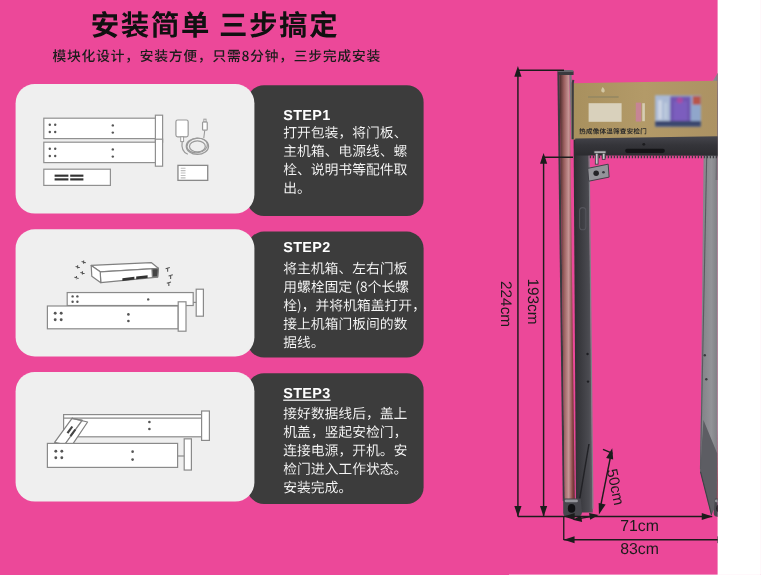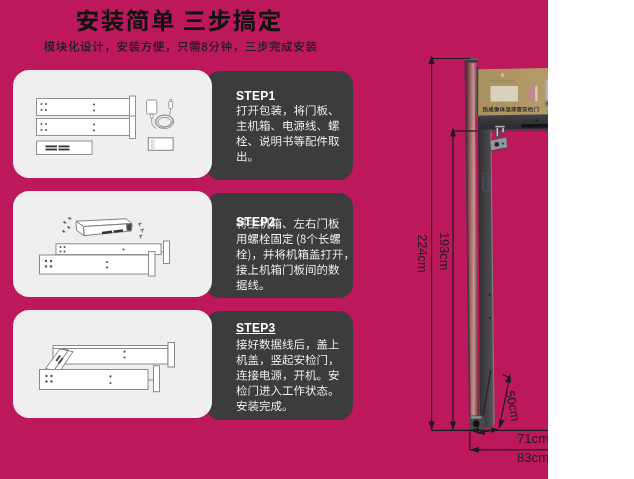--- a/index.html
+++ b/index.html
@@ -1,16 +1,16 @@
 <!DOCTYPE html>
 <html><head>
 <meta charset="utf-8">
 <style>
   html,body{margin:0;padding:0;background:#fff;}
-  #page{position:relative;width:548px;height:479px;background:#be185d;overflow:hidden;
+  #page{position:relative;width:598px;height:479px;background:#ec4899;overflow:hidden;
         font-family:"Liberation Sans", sans-serif;}
   .abs{position:absolute;}
   .dark{background:#3c3c3c;border-radius:14px;}
   .light{background:#efefef;border-radius:16px;}
   .steplbl{color:#fff;font-weight:bold;font-size:12px;letter-spacing:.3px;}
 </style>
 </head>
 <body>
 <div id="page">
 
@@ -21,21 +21,21 @@
   <div class="abs dark" style="left:206px;top:311.4px;width:147px;height:108.2px;"></div>
 
   <div class="abs light" style="left:12.5px;top:70px;width:199.5px;height:108.2px;"></div>
 
   <div class="abs light" style="left:12.5px;top:191.4px;width:199.5px;height:105.4px;"></div>
 
   <div class="abs light" style="left:12.5px;top:310.1px;width:199.5px;height:107.8px;"></div>
 
   <div class="abs steplbl" style="left:236px;top:88.5px;">STEP1</div>
 
-  <div class="abs steplbl" style="left:236px;top:199px;margin-top:16px;">STEP2</div>
+  <div class="abs steplbl" style="left:236px;top:199px;">STEP2</div>
 
   <div class="abs steplbl" style="left:236px;top:321px;text-decoration:underline;">STEP3</div>
 
   <svg class="abs" style="left:0;top:0;" width="634" height="479" viewBox="0 0 634 479">
 
     <path transform="translate(75.60 29.38)" d="M9.2 -19.5C9.5 -18.9 9.8 -18.2 10.1 -17.6H1.8V-12.3H4.7V-14.9H18.9V-12.3H21.9V-17.6H13.5C13.2 -18.4 12.6 -19.4 12.2 -20.2ZM14.8 -8.2C14.2 -6.9 13.4 -5.8 12.4 -4.8C11.1 -5.3 9.8 -5.8 8.6 -6.2C9 -6.8 9.4 -7.5 9.8 -8.2ZM4.1 -5C5.8 -4.4 7.8 -3.6 9.7 -2.9C7.5 -1.7 4.7 -1 1.5 -0.5C2 0.1 2.8 1.4 3.1 2.1C7 1.4 10.3 0.3 12.9 -1.5C15.7 -0.3 18.3 1.1 20 2.2L22.3 -0.2C20.5 -1.3 18 -2.5 15.3 -3.6C16.4 -4.9 17.4 -6.4 18.2 -8.2H22.4V-10.9H11.3C11.8 -11.9 12.3 -12.9 12.6 -13.8L9.5 -14.4C9 -13.3 8.5 -12.1 7.8 -10.9H1.4V-8.2H6.3C5.6 -7.1 4.9 -6 4.2 -5.1ZM26.2 -17.4C27.2 -16.7 28.5 -15.6 29.1 -14.9L30.8 -16.7C30.2 -17.4 28.8 -18.4 27.8 -19.1ZM35 -8.7 35.4 -7.7H26.1V-5.5H33.2C31.2 -4.3 28.4 -3.4 25.7 -2.9C26.2 -2.4 26.9 -1.5 27.2 -0.9C28.4 -1.1 29.7 -1.5 30.8 -1.9V-1.5C30.8 -0.5 30 -0 29.4 0.1C29.8 0.6 30.1 1.7 30.3 2.3C30.8 1.9 31.8 1.7 38.5 0.3C38.5 -0.2 38.6 -1.3 38.7 -1.9L33.6 -0.9V-3.2C34.8 -3.8 35.9 -4.6 36.8 -5.4C38.6 -1.4 41.6 1 46.5 2C46.9 1.3 47.6 0.2 48.1 -0.3C46.1 -0.6 44.4 -1.2 43 -2C44.2 -2.6 45.6 -3.4 46.8 -4.1L45 -5.5H47.7V-7.7H38.6C38.4 -8.3 38.1 -9 37.7 -9.5ZM41.2 -3.3C40.5 -4 39.9 -4.7 39.4 -5.5H44.5C43.6 -4.8 42.3 -4 41.2 -3.3ZM39.5 -20.1V-17.4H34.4V-14.9H39.5V-12.1H35V-9.7H47V-12.1H42.3V-14.9H47.5V-17.4H42.3V-20.1ZM25.7 -12 26.6 -9.7C27.9 -10.2 29.5 -10.9 30.9 -11.5V-8.7H33.6V-20.1H30.9V-14.1C29 -13.2 27.1 -12.5 25.7 -12ZM52.2 -10.6V2.1H55V-10.6ZM53.4 -12.5C54.4 -11.6 55.5 -10.4 55.9 -9.5L58.1 -11.1C57.6 -11.9 56.5 -13.1 55.5 -13.9ZM57.6 -9.2V-0.6H66.5V-9.2ZM54.6 -20.3C53.8 -18.2 52.4 -16 50.8 -14.7C51.5 -14.4 52.6 -13.6 53.1 -13.2C53.9 -13.9 54.7 -14.9 55.4 -16H56.2C56.8 -15.1 57.3 -13.9 57.5 -13.2L60 -14.2C59.8 -14.7 59.5 -15.4 59.1 -16H61.9V-18.3H56.7L57.2 -19.6ZM64.2 -20.2C63.7 -18.2 62.6 -16.3 61.3 -15C61.9 -14.7 63 -13.9 63.6 -13.5C64.2 -14.2 64.8 -15 65.3 -16H66.5C67.1 -15 67.8 -13.9 68 -13.2L70.5 -14.3C70.3 -14.8 69.9 -15.4 69.5 -16H72.6V-18.3H66.4C66.6 -18.7 66.8 -19.2 66.9 -19.6ZM64 -4V-2.7H60V-4ZM60 -7.1H64V-5.9H60ZM58.5 -13.1V-10.5H69V-0.9C69 -0.6 68.9 -0.5 68.5 -0.5C68.2 -0.5 66.9 -0.5 65.8 -0.5C66.2 0.1 66.5 1.2 66.7 1.9C68.4 1.9 69.7 1.9 70.6 1.5C71.5 1.1 71.8 0.5 71.8 -0.9V-13.1ZM81.2 -10H85.5V-8.4H81.2ZM88.4 -10H92.9V-8.4H88.4ZM81.2 -13.8H85.5V-12.2H81.2ZM88.4 -13.8H92.9V-12.2H88.4ZM91.3 -20C90.8 -18.8 90 -17.3 89.3 -16.1H84.2L85.2 -16.6C84.7 -17.6 83.6 -19 82.7 -20.1L80.3 -18.9C81 -18.1 81.7 -17 82.2 -16.1H78.4V-6H85.5V-4.5H76.3V-1.8H85.5V2.1H88.4V-1.8H97.8V-4.5H88.4V-6H95.9V-16.1H92.5C93.1 -17 93.8 -18 94.5 -19ZM109.8 -17.9V-15H127.8V-17.9ZM111.4 -10.2V-7.3H125.9V-10.2ZM108.4 -2.2V0.7H129.1V-2.2ZM138.3 -9.9C137.2 -8.2 135.3 -6.5 133.5 -5.4C134.2 -5 135.2 -3.9 135.7 -3.3C137.5 -4.7 139.7 -6.8 141 -9ZM136.4 -18.6V-13.3H133.2V-10.6H142.5V-3.6H144.3C141.3 -2.1 137.5 -1.2 133 -0.6C133.6 0.1 134.2 1.3 134.5 2.1C143.5 0.8 149.7 -1.9 153.2 -8.5L150.5 -9.8C149.3 -7.5 147.6 -5.7 145.6 -4.4V-10.6H154.4V-13.3H145.9V-15.6H152.8V-18.2H145.9V-20.1H142.9V-13.3H139.3V-18.6ZM169.1 -12.7H175.4V-11.3H169.1ZM166.7 -14.6V-9.4H178.1V-14.6ZM170.9 -3.5H173.3V-2.1H170.9ZM168.9 -5.4V-0.2H175.4V-5.4ZM160.4 -20.1V-15.6H157.8V-13H160.4V-8.8C159.3 -8.5 158.3 -8.3 157.5 -8.1L158.1 -5.4L160.4 -6V-1.2C160.4 -0.9 160.3 -0.8 160 -0.8C159.7 -0.8 158.9 -0.8 158 -0.8C158.4 -0 158.7 1.1 158.8 1.8C160.3 1.8 161.3 1.8 162.1 1.3C162.8 0.9 163 0.1 163 -1.2V-6.8L164.9 -7.4L164.6 -9.9L163 -9.5V-13H165V-15.6H163V-20.1ZM170.1 -19.5C170.4 -19 170.6 -18.4 170.8 -17.8H165.3V-15.4H179.8V-17.8H173.9C173.6 -18.6 173.2 -19.5 172.8 -20.2ZM165.3 -8.6V2.1H167.8V-6.3H176.5V-0.3C176.5 -0.1 176.4 -0 176.3 -0C176 -0 175.4 -0 174.9 -0.1C175.1 0.5 175.4 1.5 175.5 2.1C176.7 2.1 177.6 2.1 178.3 1.8C178.9 1.4 179.1 0.8 179.1 -0.3V-8.6ZM186.9 -9C186.4 -4.9 185.3 -1.6 182.7 0.3C183.3 0.7 184.5 1.7 185 2.2C186.4 1 187.4 -0.5 188.2 -2.4C190.4 1 193.6 1.8 198.1 1.8H204C204.1 0.9 204.6 -0.5 205 -1.1C203.4 -1.1 199.5 -1.1 198.2 -1.1C197.2 -1.1 196.3 -1.1 195.4 -1.2V-4.6H201.9V-7.3H195.4V-10.1H200.5V-12.8H187.4V-10.1H192.4V-2.1C191.1 -2.8 190 -3.9 189.3 -5.8C189.5 -6.8 189.6 -7.7 189.8 -8.7ZM191.8 -19.6C192.1 -19 192.4 -18.3 192.6 -17.6H183.8V-11.7H186.6V-14.9H201.2V-11.7H204.1V-17.6H195.8C195.6 -18.5 195.1 -19.6 194.6 -20.4Z" fill="#111"></path>
 
     <path transform="translate(43.70 50.82)" d="M5.6 -4.7H9.3V-4H5.6ZM5.6 -6.2H9.3V-5.5H5.6ZM8.4 -9.7V-8.8H6.8V-9.7H5.8V-8.8H4.2V-7.9H5.8V-7.1H6.8V-7.9H8.4V-7.1H9.4V-7.9H10.9V-8.8H9.4V-9.7ZM4.6 -6.9V-3.3H6.9C6.9 -3 6.8 -2.7 6.8 -2.4H4V-1.5H6.4C6 -0.8 5.2 -0.2 3.6 0.1C3.8 0.3 4.1 0.7 4.2 1C6.1 0.5 7.1 -0.3 7.5 -1.4C8.1 -0.2 9.1 0.6 10.5 1C10.6 0.7 10.9 0.3 11.2 0.1C10 -0.2 9.1 -0.7 8.5 -1.5H10.9V-2.4H7.8C7.9 -2.7 7.9 -3 8 -3.3H10.3V-6.9ZM1.9 -9.7V-7.5H0.5V-6.5H1.9V-6.4C1.6 -4.9 1 -3.3 0.3 -2.3C0.5 -2.1 0.7 -1.6 0.9 -1.3C1.2 -1.9 1.6 -2.7 1.9 -3.6V1H2.9V-4.7C3.2 -4.1 3.5 -3.5 3.6 -3.1L4.3 -3.9C4.1 -4.2 3.2 -5.7 2.9 -6.1V-6.5H4V-7.5H2.9V-9.7ZM21.3 -4.5H19.7C19.7 -4.8 19.7 -5.2 19.7 -5.6V-6.8H21.3ZM18.7 -9.6V-7.8H16.7V-6.8H18.7V-5.6C18.7 -5.2 18.6 -4.8 18.6 -4.5H16.4V-3.4H18.4C18.1 -2 17.3 -0.8 15.3 0.2C15.6 0.3 15.9 0.7 16.1 1C18.2 -0 19.1 -1.4 19.4 -2.9C20 -1.1 21 0.2 22.5 1C22.7 0.7 23 0.3 23.3 0C21.8 -0.6 20.8 -1.8 20.3 -3.4H23.1V-4.5H22.3V-7.8H19.7V-9.6ZM12.5 -2 12.9 -0.9C13.9 -1.4 15.2 -2 16.4 -2.5L16.2 -3.5L15 -3V-6H16.2V-7H15V-9.6H14V-7H12.7V-6H14V-2.6C13.4 -2.4 12.9 -2.2 12.5 -2ZM34.1 -8.1C33.3 -7 32.3 -5.9 31.3 -5V-9.5H30.1V-4.1C29.3 -3.6 28.6 -3.1 27.8 -2.7C28.1 -2.5 28.4 -2.2 28.6 -1.9C29.1 -2.2 29.6 -2.4 30.1 -2.8V-1.1C30.1 0.3 30.5 0.8 31.7 0.8C32 0.8 33.3 0.8 33.6 0.8C34.9 0.8 35.2 -0 35.3 -2.2C35 -2.3 34.6 -2.5 34.3 -2.7C34.2 -0.8 34.1 -0.3 33.5 -0.3C33.2 -0.3 32.1 -0.3 31.9 -0.3C31.4 -0.3 31.3 -0.4 31.3 -1.1V-3.6C32.7 -4.6 34.1 -5.9 35.1 -7.4ZM27.7 -9.7C27 -8 25.9 -6.3 24.7 -5.3C24.9 -5 25.2 -4.4 25.4 -4.2C25.7 -4.5 26.1 -5 26.5 -5.5V1H27.6V-7.1C28.1 -7.8 28.5 -8.6 28.8 -9.4ZM37.6 -8.9C38.3 -8.3 39.1 -7.5 39.4 -7L40.2 -7.8C39.8 -8.3 39 -9 38.4 -9.5ZM36.8 -6.1V-5.1H38.3V-1.2C38.3 -0.7 38 -0.3 37.8 -0.1C37.9 0.1 38.2 0.5 38.3 0.8C38.5 0.5 38.9 0.2 40.9 -1.4C40.8 -1.6 40.6 -2 40.5 -2.3L39.4 -1.4V-6.1ZM41.9 -9.3V-8.1C41.9 -7.2 41.7 -6.3 40.2 -5.7C40.4 -5.5 40.8 -5.1 40.9 -4.9C42.6 -5.6 42.9 -6.9 42.9 -8V-8.3H44.7V-6.7C44.7 -5.7 44.9 -5.3 45.9 -5.3C46 -5.3 46.5 -5.3 46.7 -5.3C46.9 -5.3 47.2 -5.3 47.3 -5.4C47.3 -5.7 47.3 -6 47.3 -6.3C47.1 -6.3 46.8 -6.3 46.7 -6.3C46.5 -6.3 46.1 -6.3 46 -6.3C45.8 -6.3 45.8 -6.4 45.8 -6.7V-9.3ZM45.4 -3.6C45 -2.9 44.5 -2.2 43.8 -1.6C43.1 -2.2 42.6 -2.9 42.2 -3.6ZM40.8 -4.7V-3.6H41.5L41.2 -3.5C41.6 -2.6 42.2 -1.7 42.9 -1C42.1 -0.5 41.2 -0.2 40.1 0C40.3 0.3 40.6 0.7 40.6 1C41.8 0.7 42.9 0.3 43.8 -0.3C44.6 0.3 45.7 0.7 46.8 1C47 0.7 47.3 0.3 47.5 0C46.4 -0.2 45.5 -0.6 44.7 -1C45.6 -1.9 46.4 -3 46.8 -4.4L46.1 -4.7L45.9 -4.7ZM50 -8.8C50.6 -8.3 51.4 -7.5 51.8 -7L52.5 -7.8C52.1 -8.3 51.3 -9 50.6 -9.5ZM49 -6.1V-5H50.7V-1.2C50.7 -0.7 50.4 -0.3 50.1 -0.2C50.3 0 50.6 0.5 50.7 0.8C50.9 0.6 51.3 0.3 53.5 -1.3C53.4 -1.5 53.2 -2 53.1 -2.3L51.8 -1.4V-6.1ZM55.6 -9.7V-6H52.7V-4.9H55.6V1H56.7V-4.9H59.6V-6H56.7V-9.7ZM62.6 1.4C63.9 1 64.7 -0 64.7 -1.3C64.7 -2.2 64.3 -2.7 63.6 -2.7C63.1 -2.7 62.6 -2.4 62.6 -1.8C62.6 -1.2 63.1 -0.9 63.6 -0.9L63.8 -0.9C63.7 -0.2 63.2 0.3 62.3 0.6ZM77.4 -9.5C77.5 -9.2 77.7 -8.8 77.8 -8.4H73.7V-6H74.8V-7.4H82.1V-6H83.2V-8.4H79.1C79 -8.8 78.7 -9.3 78.5 -9.7ZM80.1 -4.2C79.8 -3.4 79.3 -2.7 78.7 -2.2C78 -2.5 77.3 -2.7 76.5 -3C76.8 -3.3 77.1 -3.8 77.3 -4.2ZM76 -4.2C75.6 -3.6 75.2 -3 74.8 -2.5L74.8 -2.5C75.7 -2.2 76.8 -1.8 77.7 -1.4C76.6 -0.7 75.2 -0.3 73.6 -0.1C73.8 0.2 74.1 0.7 74.2 0.9C76.1 0.6 77.7 -0 78.9 -0.9C80.3 -0.3 81.6 0.4 82.5 0.9L83.4 0C82.5 -0.5 81.2 -1.1 79.8 -1.7C80.5 -2.4 81 -3.2 81.4 -4.2H83.5V-5.2H77.9C78.2 -5.8 78.4 -6.3 78.7 -6.8L77.5 -7C77.2 -6.5 76.9 -5.8 76.6 -5.2H73.5V-4.2ZM85.5 -8.5C86 -8.2 86.6 -7.6 86.9 -7.3L87.6 -7.9C87.3 -8.3 86.7 -8.8 86.2 -9.1ZM89.8 -4.3C89.9 -4.1 90 -3.9 90.1 -3.6H85.4V-2.7H89.2C88.1 -2.1 86.6 -1.5 85.2 -1.3C85.4 -1.1 85.7 -0.7 85.8 -0.5C86.5 -0.6 87.1 -0.8 87.7 -1.1V-0.6C87.7 -0.1 87.4 0.1 87.1 0.2C87.2 0.4 87.4 0.8 87.5 1C87.7 0.9 88.2 0.8 91.4 0.1C91.4 -0.1 91.4 -0.6 91.5 -0.8L88.8 -0.3V-1.6C89.5 -1.9 90 -2.3 90.5 -2.7C91.4 -0.8 93 0.4 95.3 0.9C95.5 0.6 95.7 0.2 95.9 0C94.9 -0.2 94 -0.5 93.3 -1C93.9 -1.3 94.7 -1.7 95.2 -2.1L94.5 -2.7C94 -2.3 93.2 -1.9 92.6 -1.5C92.2 -1.9 91.8 -2.3 91.6 -2.7H95.8V-3.6H91.3C91.2 -3.9 91 -4.3 90.8 -4.6ZM91.9 -9.7V-8.2H89.3V-7.3H91.9V-5.7H89.6V-4.7H95.4V-5.7H93V-7.3H95.7V-8.2H93V-9.7ZM85.2 -5.7 85.6 -4.8 87.8 -5.8V-4.2H88.9V-9.7H87.8V-6.8C86.9 -6.4 85.9 -5.9 85.2 -5.7ZM101.9 -9.4C102.2 -8.9 102.5 -8.2 102.6 -7.8H97.7V-6.7H100.7C100.6 -4.2 100.3 -1.4 97.4 0.1C97.7 0.3 98.1 0.7 98.2 1C100.4 -0.2 101.2 -2 101.6 -4H105.5C105.3 -1.7 105.1 -0.6 104.8 -0.3C104.7 -0.2 104.5 -0.2 104.3 -0.2C103.9 -0.2 103.1 -0.2 102.3 -0.2C102.5 0 102.7 0.5 102.7 0.8C103.5 0.9 104.2 0.9 104.7 0.8C105.1 0.8 105.5 0.7 105.8 0.4C106.2 -0.1 106.5 -1.4 106.7 -4.6C106.7 -4.7 106.7 -5.1 106.7 -5.1H101.8C101.8 -5.6 101.9 -6.2 101.9 -6.7H107.8V-7.8H103L103.8 -8.1C103.6 -8.6 103.3 -9.3 103 -9.8ZM113.1 -7.3V-2.8H115.8C115.7 -2.3 115.5 -1.8 115.1 -1.3C114.5 -1.7 114.1 -2.1 113.7 -2.5L112.8 -2.2C113.2 -1.6 113.7 -1.1 114.3 -0.7C113.8 -0.4 113.1 -0.1 112.2 0.1C112.4 0.3 112.7 0.7 112.9 1C113.9 0.7 114.7 0.3 115.3 -0.1C116.5 0.4 118 0.7 119.7 0.9C119.8 0.6 120.1 0.1 120.3 -0.1C118.7 -0.2 117.2 -0.5 116.1 -0.9C116.5 -1.5 116.8 -2.1 116.9 -2.8H119.6V-7.3H117V-8.1H120V-9.1H112.9V-8.1H115.9V-7.3ZM114.2 -4.6H115.9V-4.1L115.9 -3.6H114.2ZM117 -4.6H118.6V-3.6H117L117 -4.1ZM114.2 -6.5H115.9V-5.4H114.2ZM117 -6.5H118.6V-5.4H117ZM111.9 -9.7C111.4 -8 110.4 -6.3 109.4 -5.2C109.6 -4.9 109.9 -4.3 110 -4.1C110.3 -4.4 110.6 -4.7 110.8 -5.1V1H111.9V-6.8C112.3 -7.6 112.7 -8.5 113 -9.4ZM123.2 1.4C124.5 1 125.3 -0 125.3 -1.3C125.3 -2.2 124.9 -2.7 124.2 -2.7C123.7 -2.7 123.2 -2.4 123.2 -1.8C123.2 -1.2 123.7 -0.9 124.2 -0.9L124.4 -0.9C124.3 -0.2 123.8 0.3 122.9 0.6ZM140 -2C141.2 -1.1 142.6 0.1 143.2 1L144.2 0.3C143.5 -0.5 142.1 -1.7 141 -2.6ZM137.1 -2.5C136.4 -1.6 135.1 -0.4 133.9 0.2C134.1 0.4 134.5 0.8 134.8 1C136 0.2 137.4 -1 138.3 -2.1ZM136.2 -7.8H141.9V-4.5H136.2ZM135.1 -8.9V-3.5H143.1V-8.9ZM147.7 -6.6V-5.9H150.1V-6.6ZM147.5 -5.4V-4.7H150.1V-5.4ZM152.2 -5.4V-4.7H154.9V-5.4ZM152.2 -6.6V-5.9H154.7V-6.6ZM146.2 -7.9V-5.6H147.2V-7.1H150.6V-4.5H151.7V-7.1H155.1V-5.6H156.2V-7.9H151.7V-8.4H155.4V-9.3H146.9V-8.4H150.6V-7.9ZM147 -2.6V0.9H148V-1.7H149.5V0.9H150.5V-1.7H152V0.9H153V-1.7H154.6V-0.1C154.6 0 154.6 0.1 154.4 0.1C154.3 0.1 153.9 0.1 153.5 0.1C153.6 0.3 153.8 0.7 153.8 1C154.5 1 154.9 1 155.2 0.8C155.6 0.7 155.6 0.4 155.6 -0.1V-2.6H151.4L151.7 -3.3H156.3V-4.2H146.1V-3.3H150.5L150.4 -2.6ZM160.8 0.2C162.5 0.2 163.6 -0.8 163.6 -2.1C163.6 -3.2 162.9 -3.9 162.2 -4.3V-4.4C162.7 -4.8 163.3 -5.5 163.3 -6.4C163.3 -7.7 162.4 -8.6 160.9 -8.6C159.5 -8.6 158.5 -7.7 158.5 -6.4C158.5 -5.5 159 -4.9 159.6 -4.4V-4.4C158.8 -4 158.1 -3.2 158.1 -2.1C158.1 -0.8 159.3 0.2 160.8 0.2ZM161.4 -4.7C160.5 -5.1 159.7 -5.5 159.7 -6.4C159.7 -7.2 160.2 -7.6 160.9 -7.6C161.7 -7.6 162.2 -7.1 162.2 -6.3C162.2 -5.7 161.9 -5.2 161.4 -4.7ZM160.9 -0.8C160 -0.8 159.3 -1.4 159.3 -2.2C159.3 -3 159.7 -3.6 160.3 -4C161.4 -3.5 162.3 -3.1 162.3 -2.1C162.3 -1.3 161.7 -0.8 160.9 -0.8ZM172.6 -9.5 171.5 -9.1C172.2 -7.9 173.1 -6.5 174 -5.4H167.2C168.2 -6.5 169 -7.8 169.5 -9.2L168.4 -9.5C167.7 -7.8 166.5 -6.2 165.2 -5.2C165.4 -5 165.9 -4.6 166.1 -4.3C166.4 -4.6 166.7 -4.8 166.9 -5.1V-4.3H169C168.7 -2.5 168.1 -0.8 165.4 0.1C165.7 0.3 166 0.7 166.1 1C169.1 -0.1 169.8 -2.1 170.1 -4.3H173C172.8 -1.7 172.7 -0.6 172.4 -0.3C172.3 -0.2 172.2 -0.2 171.9 -0.2C171.7 -0.2 171 -0.2 170.3 -0.3C170.5 0 170.6 0.5 170.7 0.8C171.4 0.9 172.1 0.9 172.5 0.8C172.9 0.8 173.2 0.7 173.4 0.4C173.8 -0.1 174 -1.4 174.1 -4.9L174.1 -5.3C174.4 -5 174.7 -4.7 175 -4.4C175.2 -4.7 175.6 -5.1 175.8 -5.3C174.6 -6.3 173.3 -8 172.6 -9.5ZM184.3 -6.3V-3.8H183V-6.3ZM185.3 -6.3H186.7V-3.8H185.3ZM184.3 -9.7V-7.3H182V-2H183V-2.7H184.3V1H185.3V-2.7H186.7V-2.1H187.7V-7.3H185.3V-9.7ZM178.9 -9.7C178.5 -8.6 177.9 -7.6 177.2 -7C177.4 -6.7 177.6 -6.2 177.7 -5.9C177.9 -6 178 -6.2 178.2 -6.4C178.4 -6.7 178.7 -7.1 178.9 -7.5H181.6V-8.5H179.4C179.6 -8.8 179.7 -9.1 179.8 -9.4ZM177.5 -4V-3.1H179.1V-1C179.1 -0.4 178.7 -0 178.5 0.1C178.6 0.3 178.9 0.7 179 0.9C179.2 0.7 179.6 0.5 181.8 -0.6C181.7 -0.9 181.7 -1.3 181.6 -1.6L180.1 -0.9V-3.1H181.7V-4H180.1V-5.4H181.4V-6.4H178.2V-5.4H179.1V-4ZM191 1.4C192.3 1 193.1 -0 193.1 -1.3C193.1 -2.2 192.7 -2.7 192 -2.7C191.4 -2.7 191 -2.4 191 -1.8C191 -1.2 191.4 -0.9 192 -0.9L192.1 -0.9C192.1 -0.2 191.6 0.3 190.7 0.6ZM202.5 -8.6V-7.5H211.2V-8.6ZM203.3 -4.9V-3.8H210.3V-4.9ZM201.8 -0.9V0.2H211.8V-0.9ZM216.4 -4.8C215.9 -3.9 215 -3 214.1 -2.5C214.4 -2.3 214.8 -1.9 214.9 -1.7C215.8 -2.3 216.8 -3.4 217.5 -4.5ZM215.5 -8.9V-6.3H213.9V-5.2H218.5V-1.7H219.3C217.9 -0.9 216 -0.4 213.8 -0.1C214 0.2 214.2 0.6 214.3 0.9C218.7 0.3 221.7 -1.2 223.3 -4.2L222.2 -4.7C221.6 -3.5 220.8 -2.6 219.6 -1.9V-5.2H224V-6.3H219.7V-7.6H223.1V-8.6H219.7V-9.7H218.6V-6.3H216.6V-8.9ZM228 -6.3V-5.3H234.1V-6.3ZM226 -4.2V-3.2H228.9C228.8 -1.3 228.4 -0.4 225.8 0.1C226 0.3 226.3 0.7 226.4 1C229.3 0.4 229.9 -0.9 230.1 -3.2H231.9V-0.6C231.9 0.5 232.2 0.8 233.4 0.8C233.6 0.8 234.7 0.8 235 0.8C236 0.8 236.3 0.4 236.4 -1.3C236.1 -1.3 235.6 -1.5 235.4 -1.7C235.4 -0.4 235.3 -0.2 234.9 -0.2C234.6 -0.2 233.7 -0.2 233.5 -0.2C233.1 -0.2 233 -0.3 233 -0.6V-3.2H236.2V-4.2ZM230.1 -9.5C230.3 -9.2 230.4 -8.8 230.6 -8.5H226.2V-5.8H227.3V-7.4H234.8V-5.8H235.9V-8.5H231.9C231.7 -8.9 231.4 -9.4 231.2 -9.8ZM243.6 -9.7C243.6 -9.1 243.6 -8.5 243.6 -7.9H238.8V-4.6C238.8 -3.1 238.7 -1.1 237.8 0.3C238.1 0.5 238.5 0.9 238.7 1.1C239.8 -0.4 240 -2.7 240 -4.4H241.8C241.8 -2.6 241.7 -2 241.6 -1.8C241.5 -1.7 241.4 -1.7 241.2 -1.7C241 -1.7 240.6 -1.7 240.1 -1.7C240.3 -1.5 240.4 -1 240.4 -0.7C241 -0.7 241.5 -0.7 241.8 -0.7C242.1 -0.8 242.3 -0.9 242.5 -1.1C242.8 -1.4 242.8 -2.4 242.9 -5C242.9 -5.1 242.9 -5.4 242.9 -5.4H240V-6.8H243.7C243.8 -5 244.1 -3.3 244.5 -2C243.8 -1.2 242.9 -0.5 242 0C242.2 0.2 242.6 0.7 242.8 0.9C243.6 0.4 244.3 -0.2 245 -0.9C245.5 0.2 246.2 0.9 247 0.9C248 0.9 248.4 0.3 248.5 -1.7C248.2 -1.8 247.9 -2.1 247.6 -2.3C247.5 -0.8 247.4 -0.2 247.1 -0.2C246.6 -0.2 246.1 -0.8 245.8 -1.8C246.6 -2.9 247.3 -4.3 247.8 -5.8L246.7 -6C246.4 -4.9 245.9 -4 245.4 -3.1C245.1 -4.2 244.9 -5.4 244.8 -6.8H248.4V-7.9H247.2L247.8 -8.5C247.4 -8.8 246.5 -9.4 245.8 -9.7L245.1 -9.1C245.8 -8.7 246.5 -8.2 247 -7.9H244.7C244.7 -8.5 244.7 -9.1 244.7 -9.7ZM254.2 -9.5C254.4 -9.2 254.6 -8.8 254.7 -8.4H250.6V-6H251.7V-7.4H258.9V-6H260.1V-8.4H256C255.8 -8.8 255.6 -9.3 255.3 -9.7ZM257 -4.2C256.6 -3.4 256.2 -2.7 255.6 -2.2C254.9 -2.5 254.1 -2.7 253.4 -3C253.6 -3.3 253.9 -3.8 254.2 -4.2ZM252.9 -4.2C252.5 -3.6 252.1 -3 251.7 -2.5L251.7 -2.5C252.6 -2.2 253.6 -1.8 254.6 -1.4C253.5 -0.7 252.1 -0.3 250.4 -0.1C250.6 0.2 251 0.7 251.1 0.9C253 0.6 254.5 -0 255.8 -0.9C257.2 -0.3 258.5 0.4 259.3 0.9L260.2 0C259.4 -0.5 258.1 -1.1 256.7 -1.7C257.3 -2.4 257.8 -3.2 258.2 -4.2H260.4V-5.2H254.8C255 -5.8 255.3 -6.3 255.5 -6.8L254.3 -7C254.1 -6.5 253.8 -5.8 253.5 -5.2H250.3V-4.2ZM262.4 -8.5C262.9 -8.2 263.5 -7.6 263.8 -7.3L264.5 -7.9C264.2 -8.3 263.5 -8.8 263 -9.1ZM266.6 -4.3C266.7 -4.1 266.9 -3.9 267 -3.6H262.3V-2.7H266C265 -2.1 263.5 -1.5 262.1 -1.3C262.3 -1.1 262.5 -0.7 262.7 -0.5C263.3 -0.6 264 -0.8 264.6 -1.1V-0.6C264.6 -0.1 264.2 0.1 264 0.2C264.1 0.4 264.3 0.8 264.3 1C264.6 0.9 265 0.8 268.3 0.1C268.3 -0.1 268.3 -0.6 268.3 -0.8L265.7 -0.3V-1.6C266.3 -1.9 266.9 -2.3 267.4 -2.7C268.3 -0.8 269.9 0.4 272.2 0.9C272.3 0.6 272.6 0.2 272.8 0C271.8 -0.2 270.9 -0.5 270.1 -1C270.8 -1.3 271.5 -1.7 272.1 -2.1L271.3 -2.7C270.8 -2.3 270.1 -1.9 269.4 -1.5C269 -1.9 268.7 -2.3 268.4 -2.7H272.6V-3.6H268.2C268.1 -3.9 267.9 -4.3 267.7 -4.6ZM268.8 -9.7V-8.2H266.2V-7.3H268.8V-5.7H266.5V-4.7H272.3V-5.7H269.9V-7.3H272.5V-8.2H269.9V-9.7ZM262.1 -5.7 262.4 -4.8 264.7 -5.8V-4.2H265.7V-9.7H264.7V-6.8C263.7 -6.4 262.8 -5.9 262.1 -5.7Z" fill="#1d1d1d"></path>
 
     <path transform="translate(236 114.60)" d="M2.3 -9.7V-7.3H0.6V-6.5H2.3V-4.1C1.6 -3.9 1 -3.7 0.4 -3.6L0.7 -2.7L2.3 -3.2V-0.2C2.3 -0.1 2.2 -0 2.1 -0C1.9 0 1.4 0 0.9 -0C1 0.2 1.1 0.6 1.1 0.8C1.9 0.8 2.4 0.8 2.7 0.6C3 0.5 3.1 0.3 3.1 -0.2V-3.4L4.9 -3.9L4.7 -4.8L3.1 -4.3V-6.5H4.7V-7.3H3.1V-9.7ZM4.8 -8.7V-7.8H8.1V-0.4C8.1 -0.1 8 -0.1 7.8 -0.1C7.5 -0 6.7 -0 5.8 -0.1C6 0.2 6.1 0.6 6.2 0.9C7.3 0.9 8 0.8 8.4 0.7C8.9 0.5 9 0.2 9 -0.3V-7.8H11.1V-8.7ZM19 -8.1V-4.8H15.7V-5.3V-8.1ZM12.1 -4.8V-4H14.8C14.7 -2.4 14.1 -0.9 12.1 0.3C12.4 0.5 12.7 0.8 12.8 1C14.9 -0.4 15.5 -2.2 15.7 -4H19V0.9H19.8V-4H22.4V-4.8H19.8V-8.1H22.1V-8.9H12.5V-8.1H14.9V-5.3L14.9 -4.8ZM26.5 -9.7C25.8 -8.1 24.7 -6.7 23.4 -5.7C23.6 -5.6 24 -5.3 24.1 -5.1C24.8 -5.7 25.5 -6.4 26.1 -7.3H32.2C32.1 -4.1 31.9 -2.9 31.7 -2.6C31.6 -2.5 31.5 -2.5 31.3 -2.5C31.1 -2.5 30.7 -2.5 30.2 -2.5C30.3 -2.3 30.4 -2 30.4 -1.7C30.9 -1.7 31.4 -1.7 31.7 -1.7C32.1 -1.7 32.3 -1.8 32.5 -2.1C32.8 -2.5 32.9 -3.9 33 -7.7C33.1 -7.8 33.1 -8.1 33.1 -8.1H26.6C26.9 -8.5 27.1 -9 27.3 -9.5ZM26.1 -5.3H29.1V-3.4H26.1ZM25.2 -6.1V-0.9C25.2 0.4 25.8 0.7 27.6 0.7C28 0.7 31.5 0.7 32 0.7C33.5 0.7 33.9 0.2 34.1 -1.3C33.8 -1.3 33.4 -1.5 33.2 -1.6C33.1 -0.4 32.9 -0.1 31.9 -0.1C31.2 -0.1 28.1 -0.1 27.5 -0.1C26.3 -0.1 26.1 -0.3 26.1 -0.9V-2.7H30V-6.1ZM35.3 -8.5C35.8 -8.2 36.4 -7.6 36.7 -7.3L37.2 -7.8C36.9 -8.2 36.3 -8.7 35.8 -9ZM39.5 -4.3C39.7 -4.1 39.8 -3.8 39.9 -3.6H35.1V-2.8H39.1C38 -2.1 36.4 -1.5 34.9 -1.2C35.1 -1 35.3 -0.7 35.4 -0.5C36.1 -0.7 36.8 -0.9 37.5 -1.2V-0.4C37.5 0 37.1 0.2 36.9 0.3C37 0.4 37.1 0.8 37.2 1C37.4 0.8 37.8 0.7 41.1 0C41.1 -0.2 41.1 -0.5 41.1 -0.7L38.3 -0.1V-1.6C39 -2 39.7 -2.4 40.2 -2.8C41.1 -1 42.8 0.3 45.1 0.9C45.1 0.6 45.4 0.3 45.6 0.1C44.5 -0.1 43.5 -0.5 42.7 -1C43.4 -1.3 44.2 -1.8 44.8 -2.2L44.1 -2.6C43.7 -2.3 42.9 -1.8 42.2 -1.4C41.7 -1.8 41.3 -2.3 41 -2.8H45.4V-3.6H40.9C40.8 -3.9 40.6 -4.3 40.4 -4.6ZM41.7 -9.7V-8.1H38.9V-7.3H41.7V-5.5H39.3V-4.7H45V-5.5H42.5V-7.3H45.3V-8.1H42.5V-9.7ZM34.9 -5.6 35.2 -4.9 37.6 -6V-4.2H38.4V-9.7H37.6V-6.8C36.6 -6.3 35.6 -5.9 34.9 -5.6ZM47.8 1.2C49 0.8 49.8 -0.1 49.8 -1.4C49.8 -2.2 49.5 -2.7 48.8 -2.7C48.3 -2.7 47.9 -2.4 47.9 -1.9C47.9 -1.3 48.3 -1.1 48.8 -1.1L49 -1.1C48.9 -0.3 48.4 0.3 47.6 0.6ZM62.3 -2.5C62.9 -1.9 63.6 -1 63.8 -0.4L64.6 -0.9C64.3 -1.5 63.7 -2.3 63 -2.9ZM66.2 -5.5V-4H61.5V-3.2H66.2V-0.1C66.2 0 66.1 0.1 65.9 0.1C65.7 0.1 65.1 0.1 64.4 0.1C64.5 0.3 64.6 0.7 64.7 0.9C65.6 0.9 66.2 0.9 66.6 0.8C66.9 0.6 67 0.4 67 -0.1V-3.2H68.4V-4H67V-5.5ZM58 -7.6C58.6 -7 59.3 -6.2 59.5 -5.7L60.1 -6.2V-4.2C59.3 -3.4 58.5 -2.7 57.9 -2.3L58.4 -1.6C58.9 -2 59.5 -2.6 60.1 -3.2V0.9H61V-9.7H60.1V-6.3C59.8 -6.8 59.2 -7.6 58.6 -8.1ZM63.3 -7C63.7 -6.7 64.1 -6.2 64.4 -5.9C63.5 -5.5 62.6 -5.2 61.6 -5C61.8 -4.8 62 -4.5 62.1 -4.3C64.6 -4.9 67.1 -6.1 68.2 -8.5L67.7 -8.8L67.5 -8.7H65C65.2 -9 65.4 -9.2 65.6 -9.4L64.7 -9.7C64.1 -8.7 62.9 -7.8 61.5 -7.2C61.7 -7.1 62 -6.8 62.1 -6.7C62.9 -7 63.6 -7.5 64.2 -8H67C66.5 -7.3 65.9 -6.7 65.1 -6.3C64.8 -6.6 64.3 -7.1 63.9 -7.4ZM70.5 -9.3C71 -8.6 71.8 -7.7 72.1 -7.1L72.8 -7.6C72.5 -8.2 71.7 -9 71.1 -9.7ZM70.1 -7.3V0.9H70.9V-7.3ZM73.1 -9.2V-8.4H78.6V-0.2C78.6 0 78.5 0.1 78.3 0.1C78.1 0.1 77.3 0.1 76.4 0.1C76.5 0.3 76.7 0.7 76.7 0.9C77.8 0.9 78.5 0.9 78.9 0.8C79.3 0.6 79.5 0.3 79.5 -0.2V-9.2ZM82.8 -9.7V-7.4H81.2V-6.6H82.7C82.3 -5 81.6 -3.2 80.9 -2.3C81 -2.1 81.2 -1.7 81.3 -1.4C81.8 -2.2 82.4 -3.5 82.8 -4.8V0.9H83.6V-5.2C83.9 -4.7 84.2 -3.9 84.4 -3.6L84.9 -4.2C84.7 -4.6 83.9 -5.9 83.6 -6.3V-6.6H85V-7.4H83.6V-9.7ZM90.6 -9.4C89.4 -9 87.2 -8.7 85.4 -8.6V-5.8C85.4 -3.9 85.3 -1.4 84 0.5C84.2 0.6 84.6 0.8 84.7 0.9C86 -0.9 86.2 -3.6 86.3 -5.5H86.6C87 -4 87.4 -2.7 88.1 -1.7C87.4 -0.8 86.5 -0.2 85.6 0.2C85.7 0.4 86 0.7 86.1 0.9C87 0.5 87.9 -0.1 88.6 -0.9C89.3 -0.1 90.1 0.5 91 0.9C91.2 0.7 91.4 0.4 91.6 0.2C90.7 -0.2 89.8 -0.8 89.2 -1.6C90 -2.8 90.7 -4.3 91 -6.1L90.4 -6.3L90.3 -6.3H86.3V-7.9C88 -8 90 -8.3 91.2 -8.8ZM90 -5.5C89.7 -4.3 89.3 -3.2 88.7 -2.3C88.1 -3.3 87.7 -4.3 87.4 -5.5ZM95.1 0.6 95.9 -0C95.2 -0.9 94.2 -1.9 93.3 -2.6L92.6 -1.9C93.4 -1.3 94.4 -0.3 95.1 0.6Z" fill="#f5f5f5"></path>

